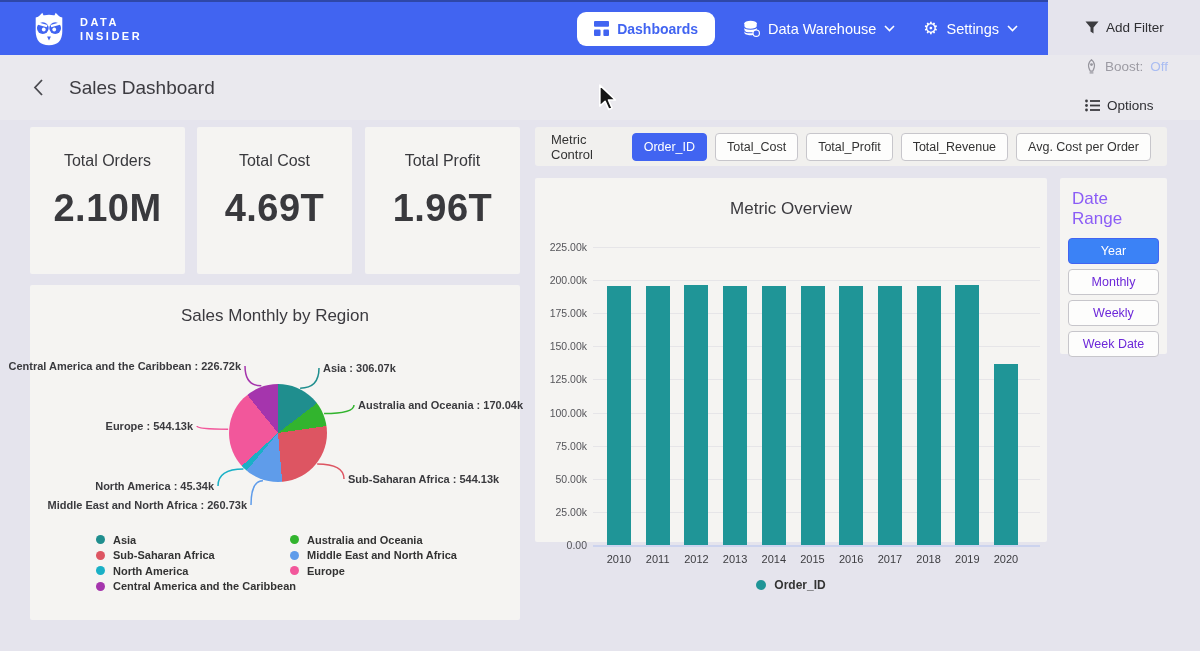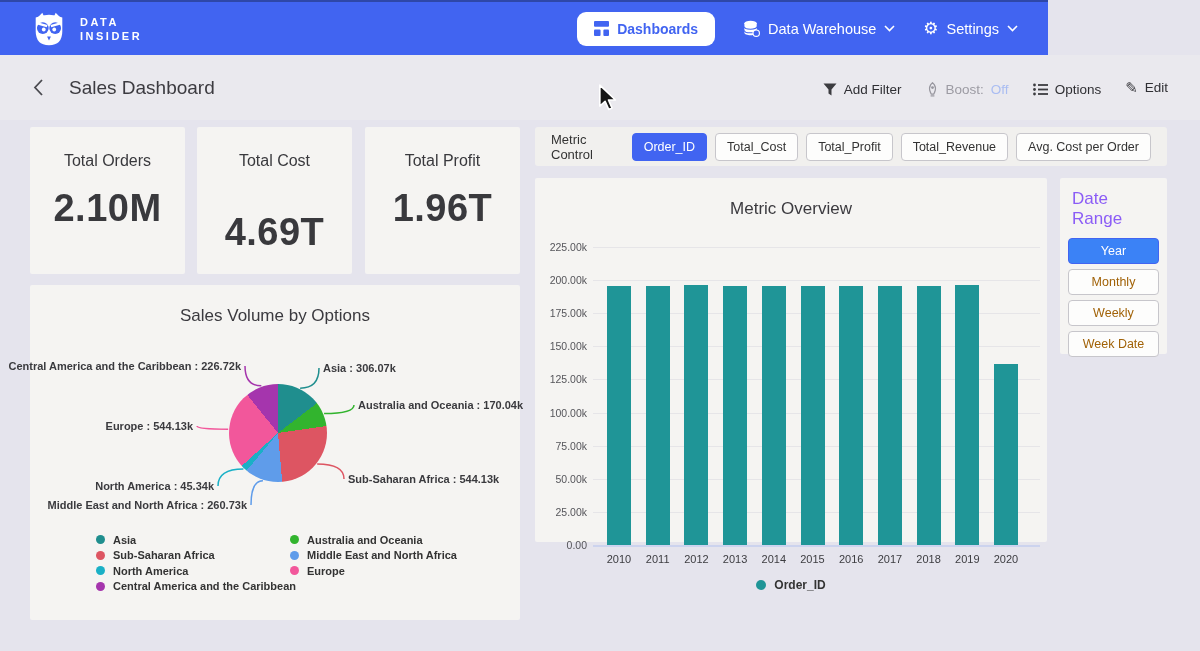--- a/index.html
+++ b/index.html
@@ -19,21 +19,21 @@
               border:2px solid rgba(255,255,255,.45); border-radius:9px; padding:7px 15px;
               font-size:14px; font-weight:bold; cursor:pointer; font-family:inherit; }
   .nav-item { display:flex; align-items:center; gap:8px; color:#fff; font-size:14.5px; cursor:pointer; }
   .gear-glyph { font-size:17px; line-height:1; color:#fff; }
 
   
   .page-header { position:absolute; left:0; top:55px; width:1200px; height:65px; background:#eae9ee;
                  display:flex; align-items:center; padding:0 32px; }
   .back-btn { background:none; border:none; cursor:pointer; margin-right:24px; display:flex; align-items:center; }
   .page-title { font-size:19px; font-weight:500; color:#3c3b40; }
-  .header-actions { position:absolute; right:32px; display:flex; align-items:flex-end; gap:24px; }
+  .header-actions { position:absolute; right:32px; display:flex; align-items:flex-start; gap:24px;flex-direction:column; }
   .action { display:flex; align-items:center; gap:7px; font-size:13.5px; font-weight:500; color:#2f2f33; cursor:pointer; }
   .muted { color:#9c9ba3; }
   .boost-off { color:#aabdf2; }
   .pencil-glyph { font-size:15px; color:#3c3c40; }
 
   
   .card { position:absolute; background:#f5f4f2; border-radius:2px; }
   .kpi { width:155px; height:147px; top:127px; display:flex; flex-direction:column; align-items:center; }
   .kpi-label { margin-top:25px; font-size:16px; font-weight:500; color:#39393d; }
   .kpi-value { margin-top:17px; font-size:38px; font-weight:bold; color:#39393d; letter-spacing:.5px; }
@@ -56,21 +56,21 @@
   .baseline { position:absolute; left:58px; width:447px; height:2px; background:#ccd3ee; top:367px; }
   .xtick { position:absolute; width:44px; text-align:center; font-size:11px; color:#3c3c40; top:375px; }
   .bar-legend { position:absolute; top:400px; left:0; width:100%; display:flex; justify-content:center;
                 align-items:center; gap:8px; font-size:12px; font-weight:bold; color:#333; cursor:pointer; }
   .dot { display:inline-block; border-radius:50%; }
 
   
   .date-card { left:1060px; top:178px; width:107px; height:176px; padding:11px 8px 0 8px; }
   .date-label { font-size:17px; color:#8b5cf6; margin-bottom:9px; margin-left:4px; }
   .date-btn { display:block; width:91px; padding:5px 0; margin-bottom:5px; text-align:center;
-              font-size:12.5px; color:#a16207; background:#fdfdfc; border:1px solid #c7c6cb;
+              font-size:12.5px; color:#6d28d9; background:#fdfdfc; border:1px solid #c7c6cb;
               border-radius:4px; cursor:pointer; font-family:inherit; }
   .date-btn.selected { background:#3b82f6; border-color:#4164f1; color:#fff; }
 
   
   .pie-card { left:30px; top:285px; width:490px; height:335px; }
   .pie { position:absolute; left:199px; top:99px; width:98px; height:98px; border-radius:50%; cursor:pointer; }
   .pie-lines { position:absolute; left:0; top:0; pointer-events:none; }
   .pie-label { position:absolute; font-size:11px; font-weight:bold; color:#3a3a3e; white-space:nowrap; }
   .pie-legend-col { position:absolute; top:247px; }
   .pie-legend-item { display:flex; align-items:center; gap:8px; height:15.5px; font-size:11px;
@@ -172,21 +172,21 @@
         <span class="pencil-glyph">✎</span>
         <span>Edit</span>
       </div>
     </div>
   </div>
 
   <div class="card kpi" style="left:30px;">
     <div class="kpi-label">Total Orders</div>
     <div class="kpi-value">2.10M</div>
   </div>
-  <div class="card kpi" style="left:197px;gap:24px;">
+  <div class="card kpi" style="left:197px;">
     <div class="kpi-label">Total Cost</div>
     <div class="kpi-value">4.69T</div>
   </div>
   <div class="card kpi" style="left:365px;">
     <div class="kpi-label">Total Profit</div>
     <div class="kpi-value">1.96T</div>
   </div>
 
   <div class="metric-bar">
     <span class="metric-label">Metric Control</span>
@@ -254,21 +254,21 @@
     <div class="date-label">Date Range</div>
     <div id="date-buttons">
         <button class="date-btn selected">Year</button>
         <button class="date-btn">Monthly</button>
         <button class="date-btn">Weekly</button>
         <button class="date-btn">Week Date</button>
       </div>
   </div>
 
   <div class="card pie-card" id="pie-card">
-    <div class="chart-title">Sales Volume by Options</div>
+    <div class="chart-title">Sales Monthly by Region</div>
     <div class="pie" id="pie" style="background: conic-gradient(rgb(31, 142, 142) 0deg, rgb(31, 142, 142) 52.5402deg, rgb(50, 180, 46) 52.5402deg, rgb(50, 180, 46) 81.7294deg, rgb(221, 85, 98) 81.7294deg, rgb(221, 85, 98) 175.135deg, rgb(95, 156, 234) 175.135deg, rgb(95, 156, 234) 219.892deg, rgb(26, 176, 198) 219.892deg, rgb(26, 176, 198) 227.675deg, rgb(242, 87, 155) 227.675deg, rgb(242, 87, 155) 321.081deg, rgb(165, 53, 173) 321.081deg, rgb(165, 53, 173) 360deg);"></div>
     <svg class="pie-lines" id="pie-lines" width="490" height="335">
         <path d="M 270.13016371097973 103.16412313642974 Q 289 103.16412313642974 289 83" fill="none" stroke="#1f8e8e" stroke-width="1.5"></path>
         <path d="M 294.0710762057548 128.5717747273836 Q 324 128.5717747273836 324 120" fill="none" stroke="#32b42e" stroke-width="1.5"></path>
         <path d="M 287.16717958528136 179.07944728167348 Q 314 179.07944728167348 314 194" fill="none" stroke="#dd5562" stroke-width="1.5"></path>
         <path d="M 232.95332062475777 195.68225497791246 Q 221 195.68225497791246 221 220" fill="none" stroke="#5f9cea" stroke-width="1.5"></path>
         <path d="M 213.4030565511227 184.09780469772625 Q 188 184.09780469772625 188 201" fill="none" stroke="#1ab0c6" stroke-width="1.5"></path>
         <path d="M 198.1459069350982 144.18301104584896 Q 167 144.18301104584896 167 141" fill="none" stroke="#f2579b" stroke-width="1.5"></path>
         <path d="M 231.3430102628971 100.8561277269458 Q 215 100.8561277269458 215 81" fill="none" stroke="#a535ad" stroke-width="1.5"></path>
       </svg>

